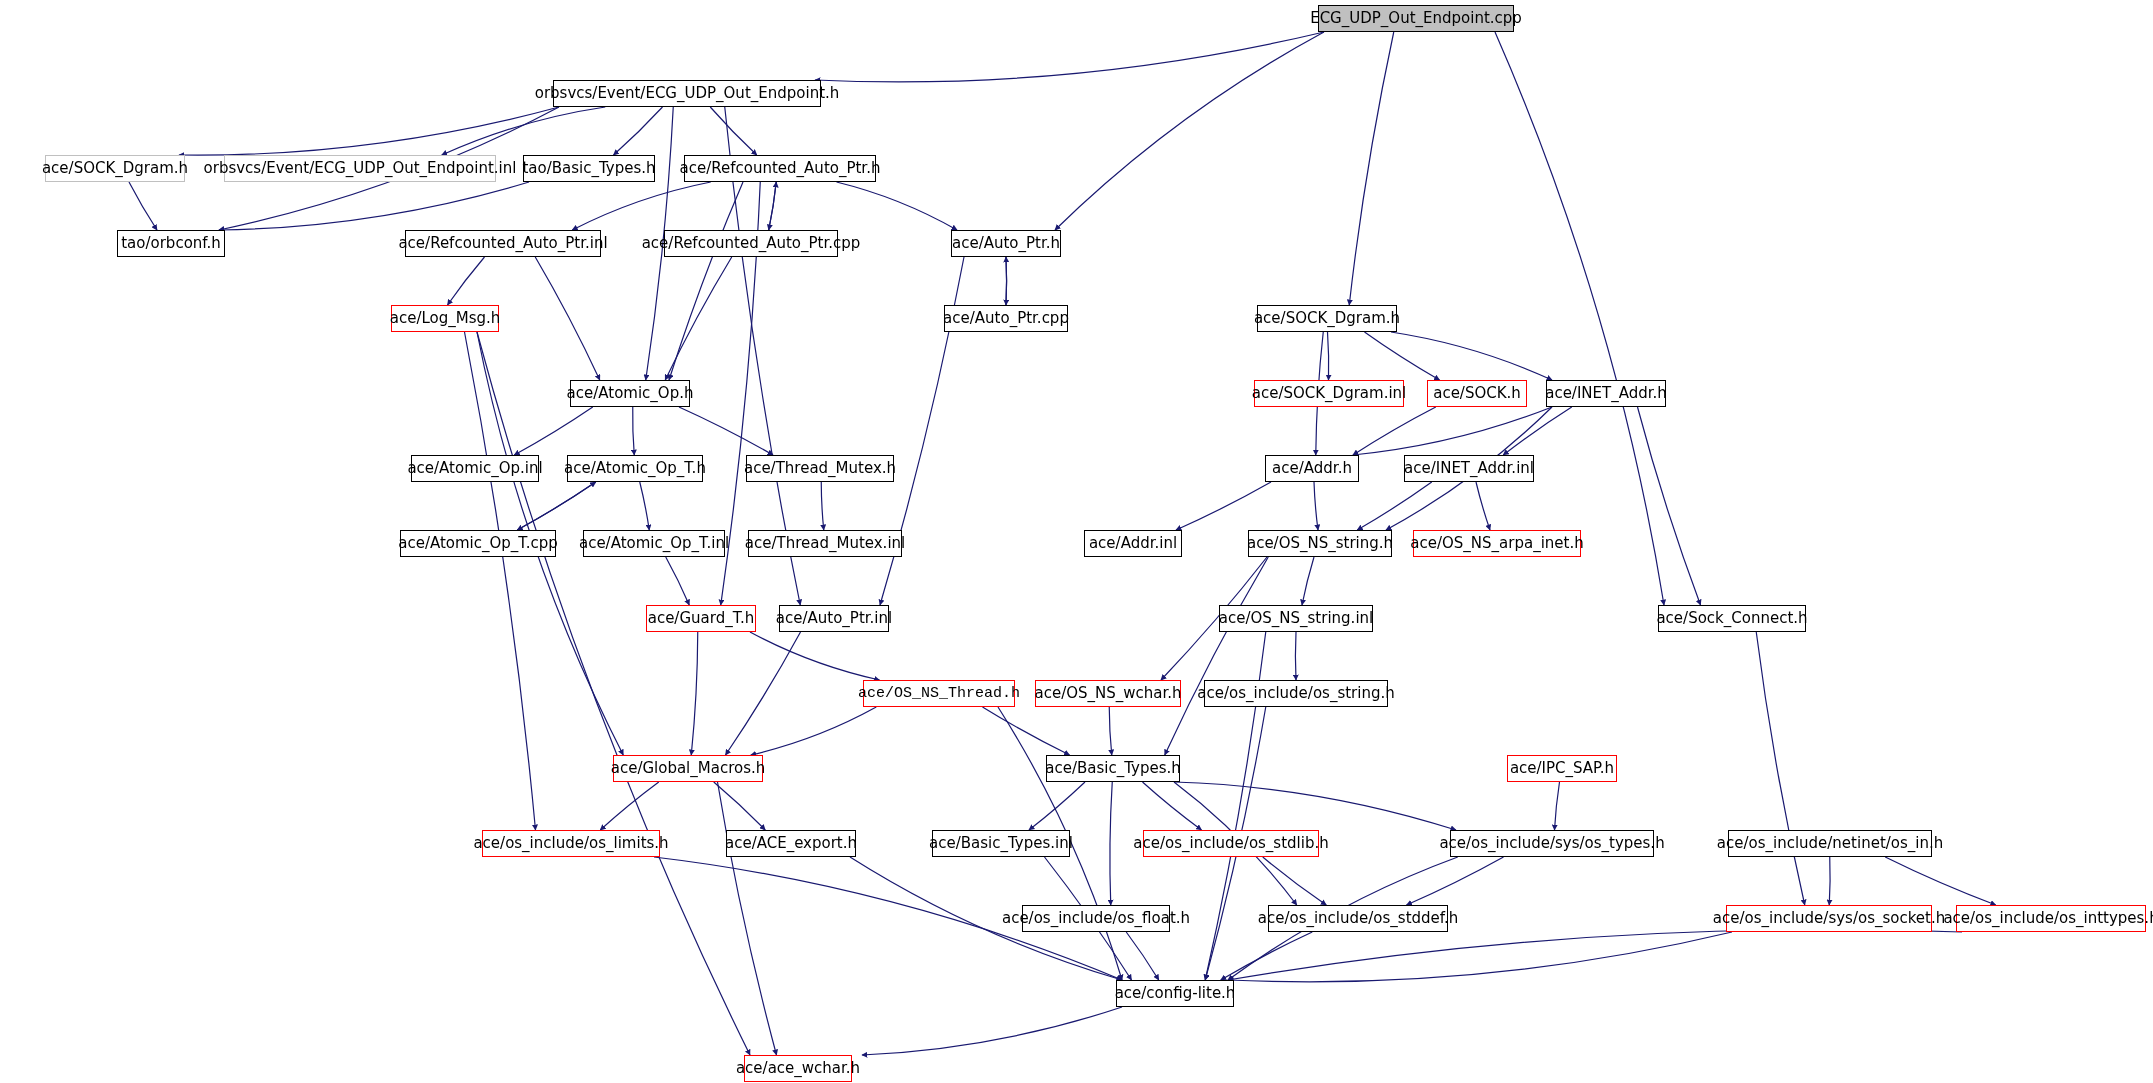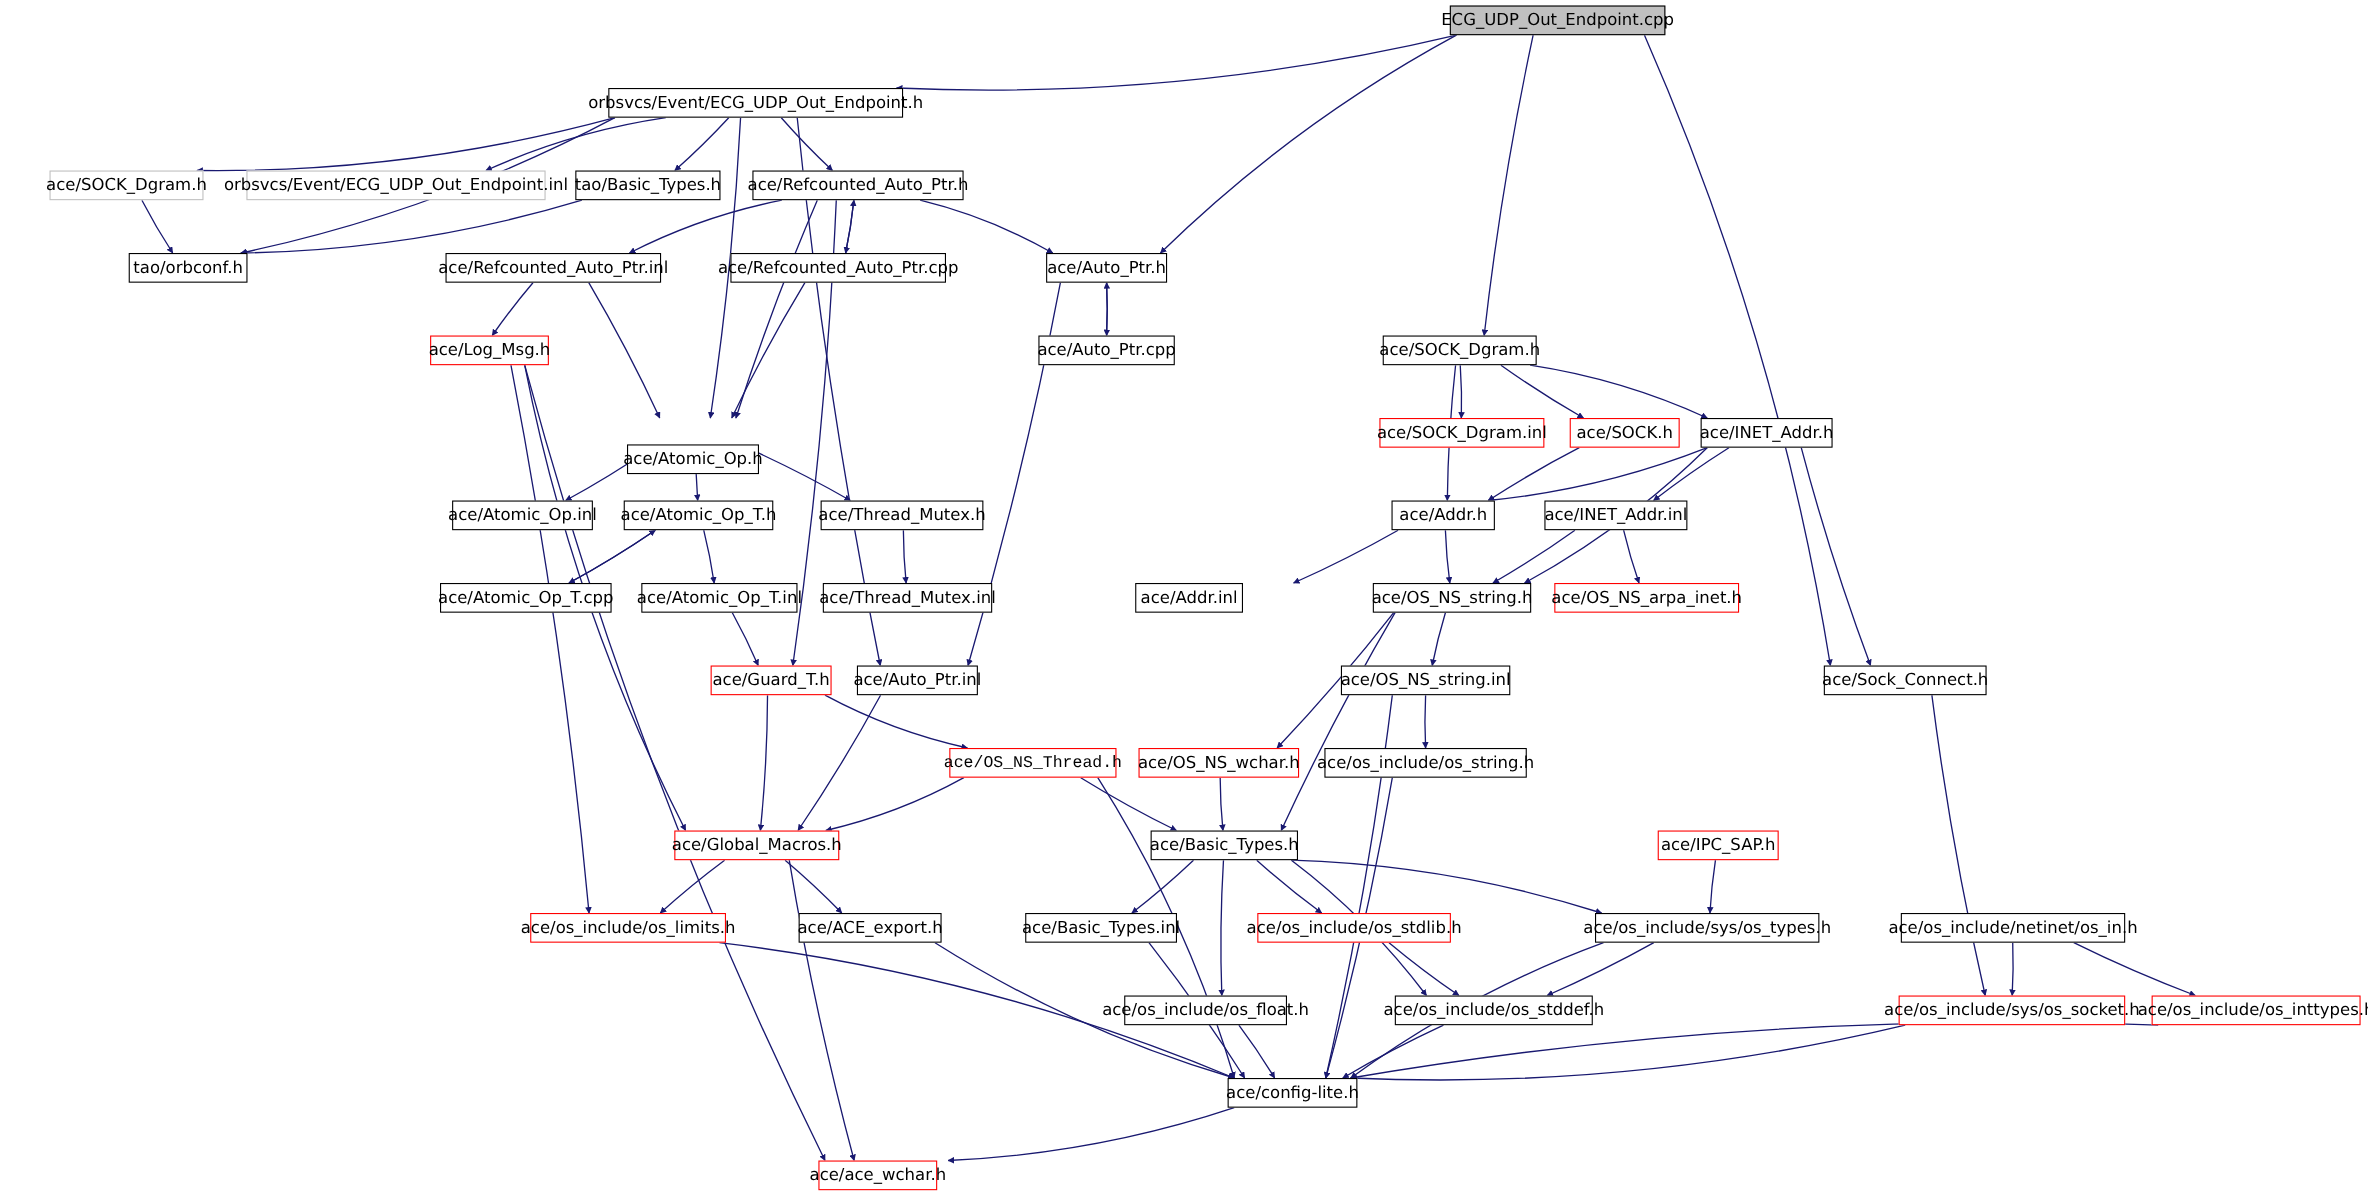--- a/index.html
+++ b/index.html
@@ -155,36 +155,36 @@
       </div>
       <div class="node " style="left: 684px; top: 155px; width: 192px;">
         <span class="node-label">ace/Refcounted_Auto_Ptr.h</span>
       </div>
       <div class="node " style="left: 117px; top: 230px; width: 108px;">
         <span class="node-label">tao/orbconf.h</span>
       </div>
       <div class="node " style="left: 405px; top: 230px; width: 196px;">
         <span class="node-label">ace/Refcounted_Auto_Ptr.inl</span>
       </div>
-      <div class="node " style="left: 664px; top: 230px; width: 196px;">
+      <div class="node " style="left: 664px; top: 230px; width: 174px;">
         <span class="node-label">ace/Refcounted_Auto_Ptr.cpp</span>
       </div>
       <div class="node " style="left: 951px; top: 230px; width: 110px;">
         <span class="node-label">ace/Auto_Ptr.h</span>
       </div>
       <div class="node red" style="left: 375px; top: 305px; width: 108px; margin-left: 16px;">
         <span class="node-label">ace/Log_Msg.h</span>
       </div>
       <div class="node " style="left: 944px; top: 305px; width: 124px;">
         <span class="node-label">ace/Auto_Ptr.cpp</span>
       </div>
       <div class="node " style="left: 1257px; top: 305px; width: 140px;">
         <span class="node-label">ace/SOCK_Dgram.h</span>
       </div>
-      <div class="node " style="left: 570px; top: 380px; width: 120px; margin-top: 24px;">
+      <div class="node " style="left: 570px; top: 380px; width: 120px;">
         <span class="node-label">ace/Atomic_Op.h</span>
       </div>
       <div class="node red" style="left: 1254px; top: 380px; width: 150px;">
         <span class="node-label">ace/SOCK_Dgram.inl</span>
       </div>
       <div class="node red" style="left: 1427px; top: 380px; width: 100px;">
         <span class="node-label">ace/SOCK.h</span>
       </div>
       <div class="node " style="left: 1546px; top: 380px; width: 120px;">
         <span class="node-label">ace/INET_Addr.h</span>
@@ -206,21 +206,21 @@
       </div>
       <div class="node " style="left: 400px; top: 530px; width: 156px;">
         <span class="node-label">ace/Atomic_Op_T.cpp</span>
       </div>
       <div class="node " style="left: 583px; top: 530px; width: 142px;">
         <span class="node-label">ace/Atomic_Op_T.inl</span>
       </div>
       <div class="node " style="left: 748px; top: 530px; width: 154px;">
         <span class="node-label">ace/Thread_Mutex.inl</span>
       </div>
-      <div class="node " style="left: 1032px; top: 530px; width: 98px; text-align: center;">
+      <div class="node " style="left: 1084px; top: 530px; width: 98px; text-align: center;">
         <span class="node-label">ace/Addr.inl</span>
       </div>
       <div class="node " style="left: 1248px; top: 530px; width: 144px;">
         <span class="node-label">ace/OS_NS_string.h</span>
       </div>
       <div class="node red" style="left: 1413px; top: 530px; width: 168px;">
         <span class="node-label">ace/OS_NS_arpa_inet.h</span>
       </div>
       <div class="node red" style="left: 646px; top: 605px; width: 110px;">
         <span class="node-label">ace/Guard_T.h</span>

